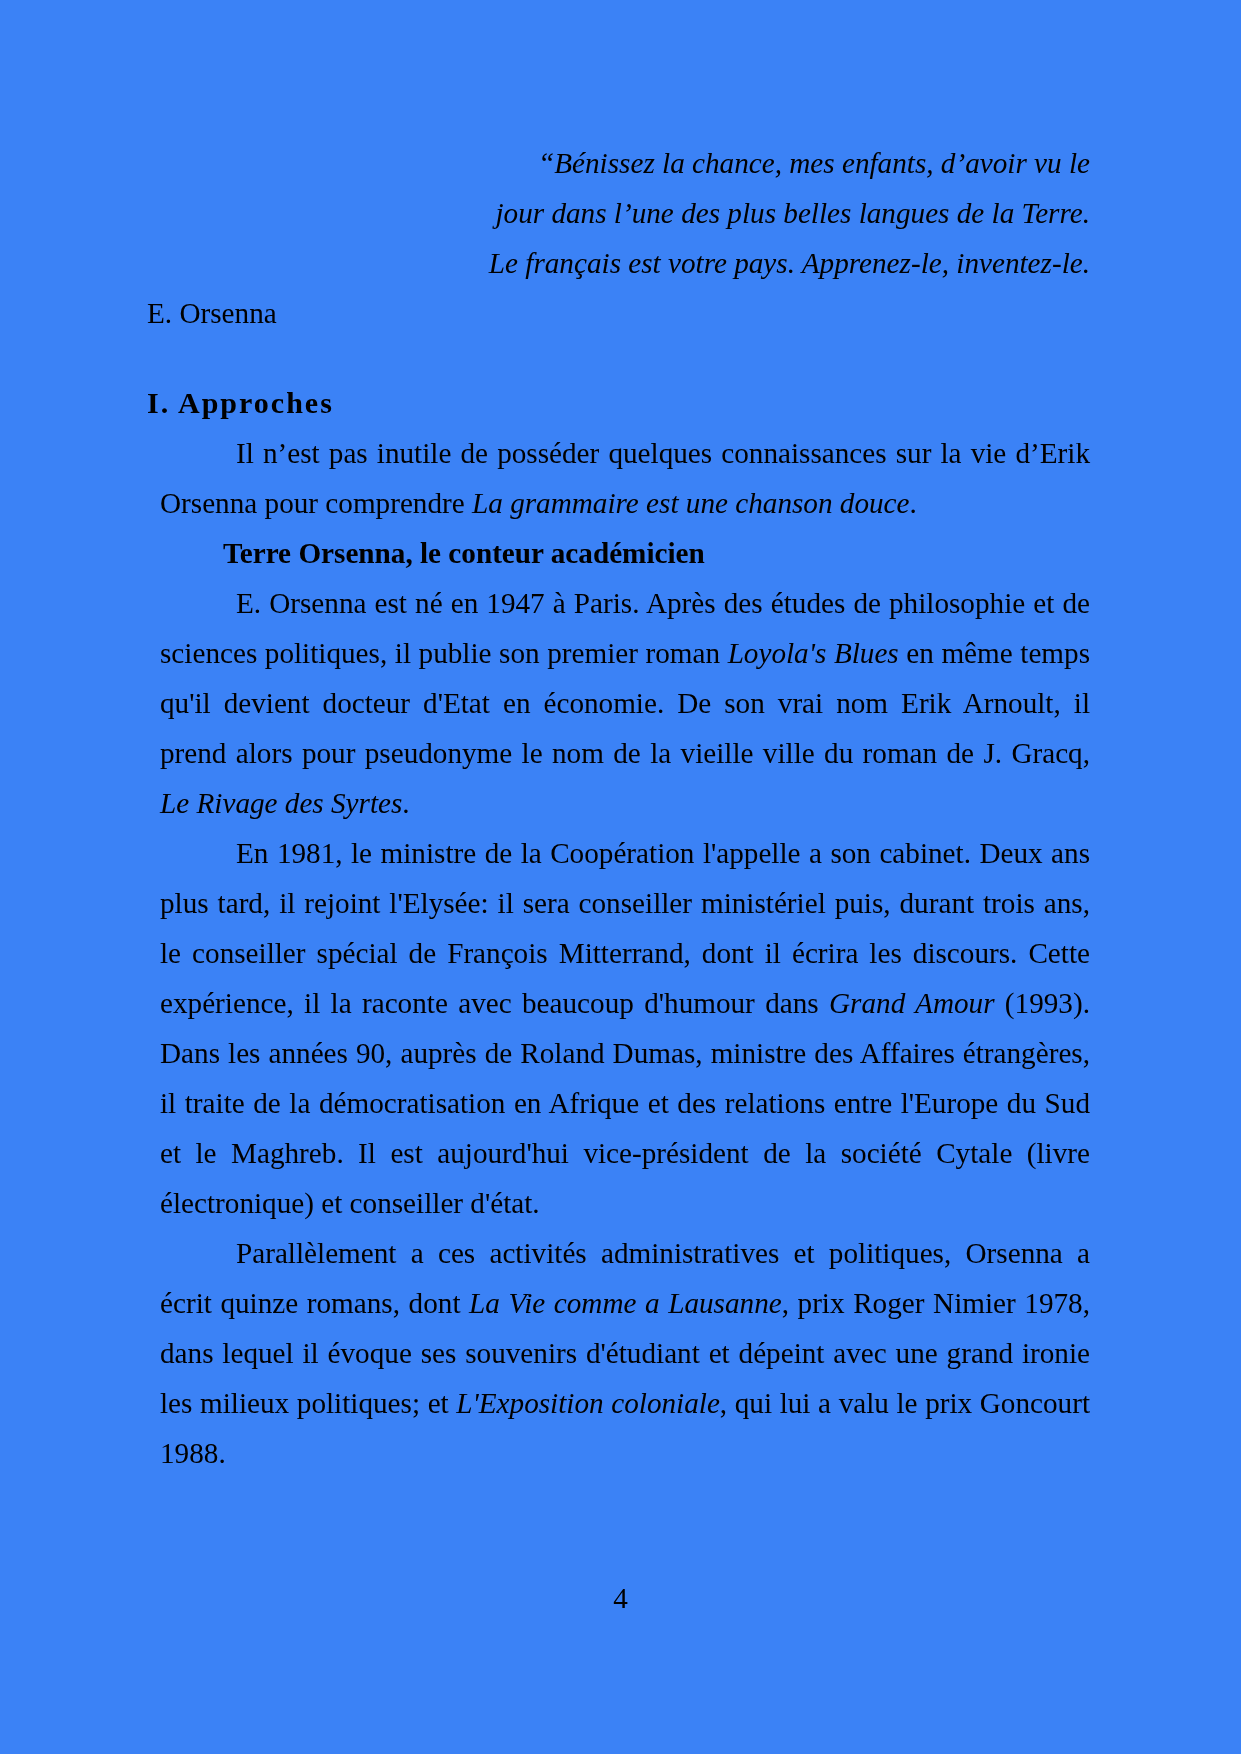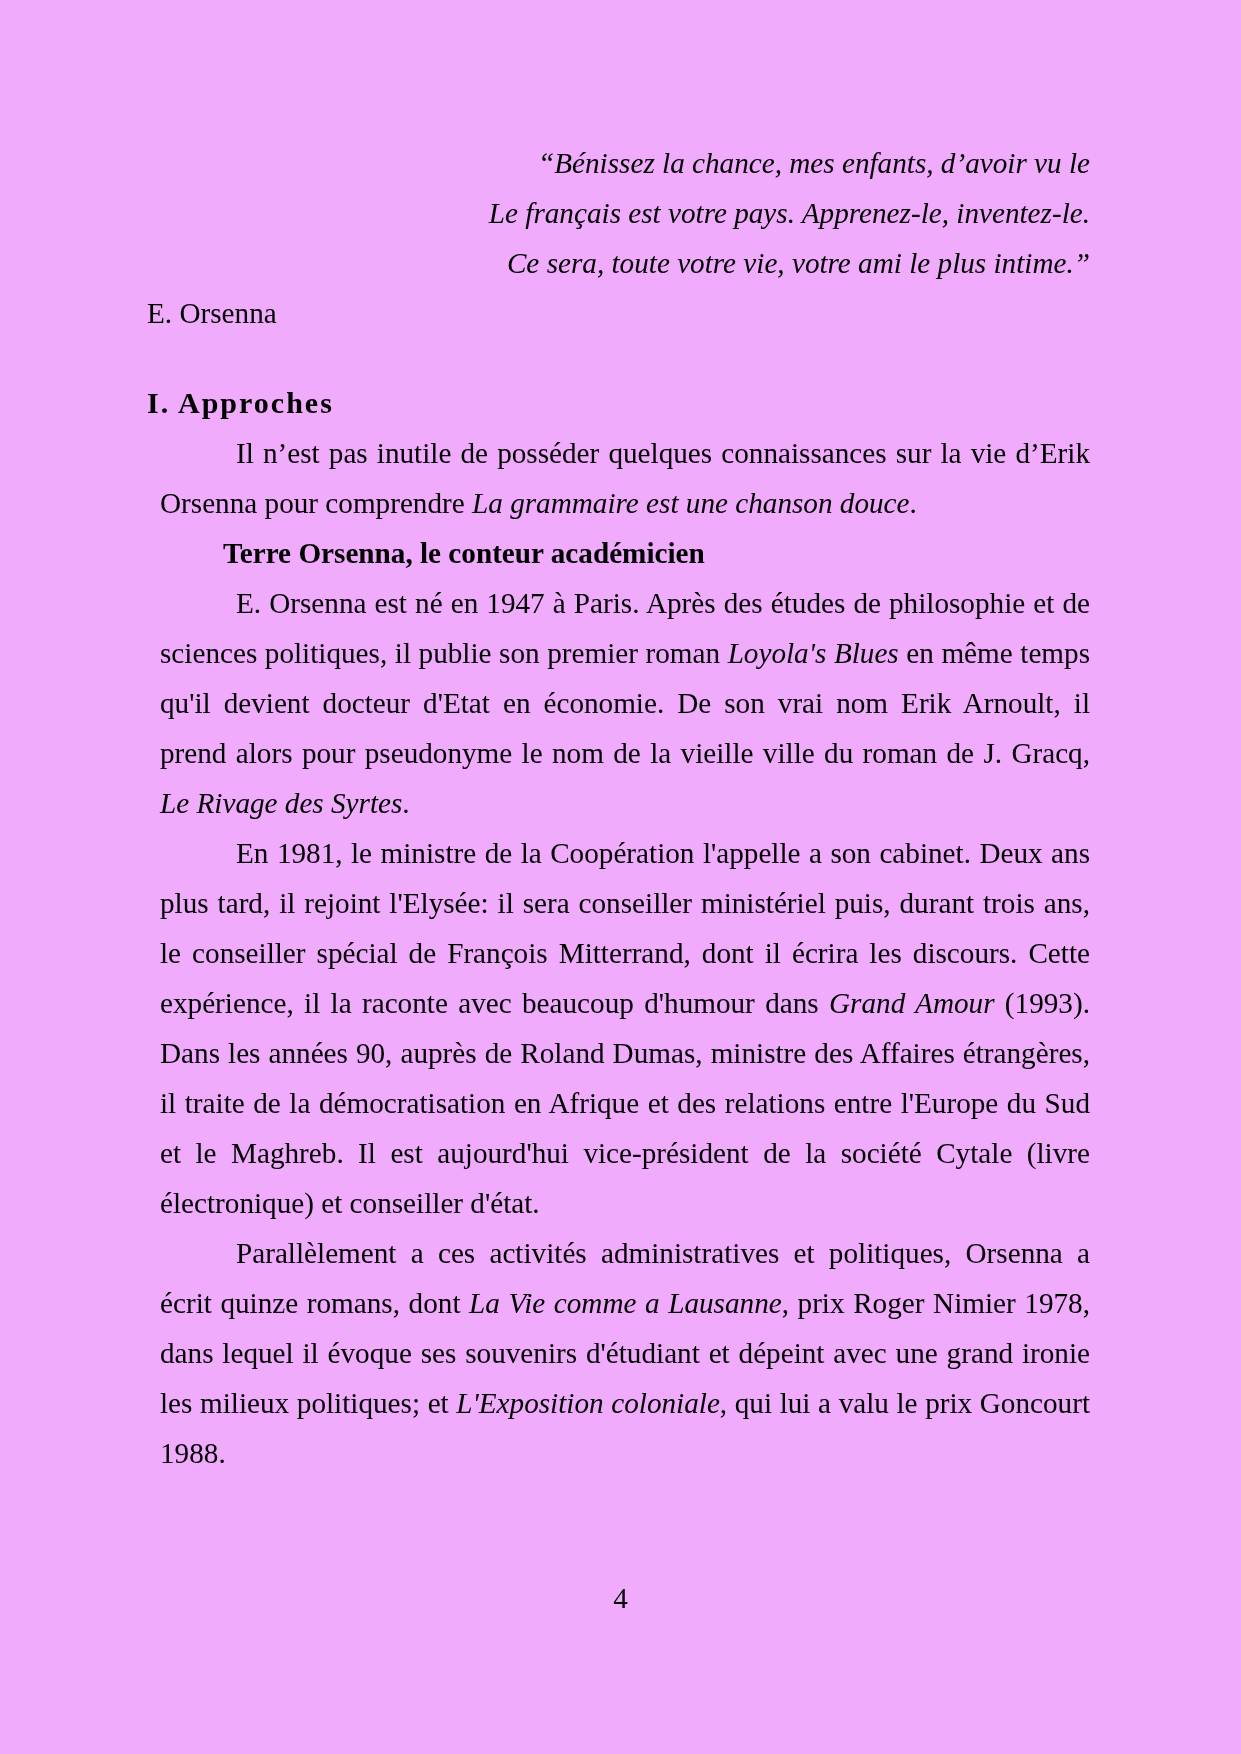--- a/index.html
+++ b/index.html
@@ -5,21 +5,21 @@
   html, body {
     margin: 0;
     padding: 0;
     background: #ffffff;
   }
   .page {
     position: relative;
     box-sizing: border-box;
     width: 1241px;
     height: 1754px;
-    background: #f0abfc;
+    background: #3b82f6;
     color: #000000;
     padding: 138px 151px 0 147px;
     font-family: "Liberation Serif", "DejaVu Serif", serif;
     font-size: 29.2px;
     line-height: 50px;
   }
   .quote-block {
     text-align: right;
     font-style: italic;
   }
@@ -58,22 +58,22 @@
     font-size: 29.2px;
   }
 </style>
 </head>
 <body>
 
 <div class="page">
 
   <div class="quote-block">
       <div class="quote-line">“Bénissez la chance, mes enfants, d’avoir vu le</div>
+      <div class="quote-line">jour dans l’une des plus belles langues de la Terre.</div>
       <div class="quote-line">Le français est votre pays. Apprenez-le, inventez-le.</div>
-      <div class="quote-line">Ce sera, toute votre vie, votre ami le plus intime.”</div>
     </div>
 
   <div class="quote-attribution">E. Orsenna</div>
 
   <div class="section-heading">I. Approches</div>
 
   <div>
       <div class="paragraph"><span class="text-run">Il n’est pas inutile de posséder quelques connaissances sur la vie d’Erik Orsenna pour comprendre </span><span class="book-title">La grammaire est une chanson douce</span><span class="text-run">.</span></div>
       <div class="subheading">Terre Orsenna, le conteur académicien</div>
       <div class="paragraph"><span class="text-run">E. Orsenna est né en 1947 à Paris. Après des études de philosophie et de sciences politiques, il publie son premier roman </span><span class="book-title">Loyola's Blues</span><span class="text-run"> en même temps qu'il devient docteur d'Etat en économie. De son vrai nom Erik Arnoult, il prend alors pour pseudonyme le nom de la vieille ville du roman de J. Gracq, </span><span class="book-title">Le Rivage des Syrtes</span><span class="text-run">.</span></div>

